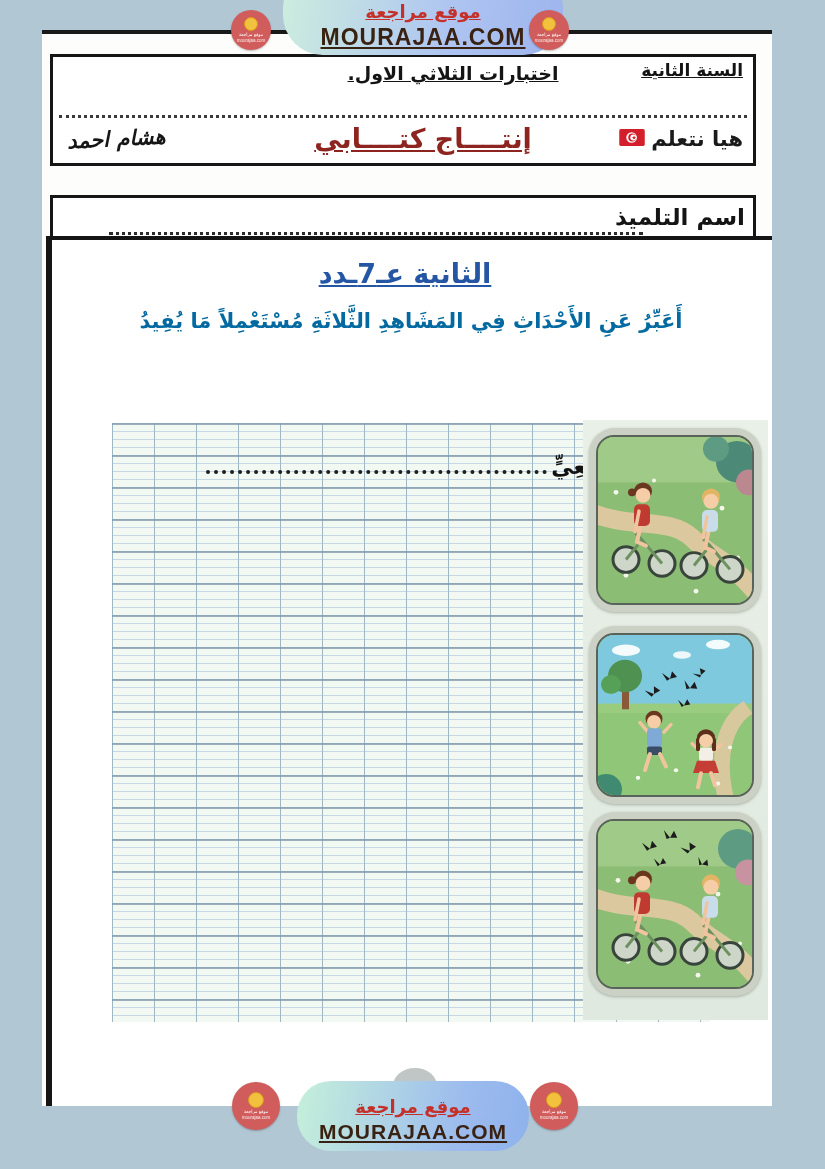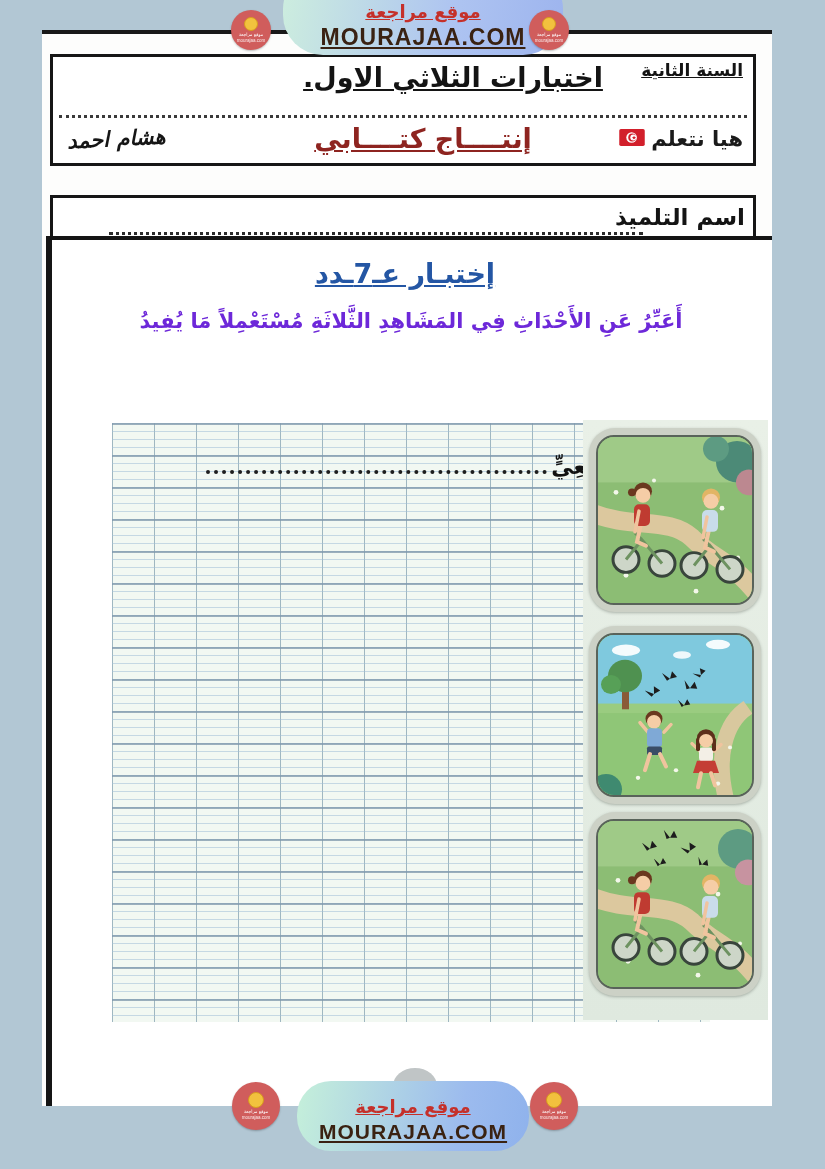--- a/index.html
+++ b/index.html
@@ -9,41 +9,41 @@
 
   
   .page{left:42px;top:30px;width:730px;height:1072px;background:#fdfdfc;
         border-top:4px solid #191919;z-index:1;}
 
   
   .box{background:#fff;border:3px solid #161616;z-index:2;}
   .header-box{left:50px;top:54px;width:700px;height:106px;}
   .name-box{left:50px;top:170px;width:700px;height:56px;margin-top:25px;}
   .hdr-series{position:absolute;top:5px;left:400px;transform:translateX(-50%);
-        font-size:27px;font-weight:bold;color:#141414;text-decoration:underline;direction:rtl;white-space:nowrap;}
+        font-size:19px;font-weight:bold;color:#141414;text-decoration:underline;direction:rtl;white-space:nowrap;}
   .hdr-grade{position:absolute;top:3px;right:10px;font-size:17px;font-weight:bold;color:#141414;
         text-decoration:underline;direction:rtl;white-space:nowrap;}
   .hdr-dots{position:absolute;top:58px;left:6px;right:6px;border-bottom:3px dotted #3a3a3a;}
   .hdr-subject{position:absolute;top:66px;left:370px;transform:translateX(-50%);
         font-size:27px;font-weight:bold;color:#8e2420;text-decoration:underline;direction:rtl;white-space:nowrap;text-align:center;}
   .hdr-learn{position:absolute;top:70px;right:10px;display:flex;direction:rtl;align-items:center;gap:6px;
         font-size:21px;font-weight:bold;color:#1a1a1a;}
   .hdr-sign{position:absolute;top:70px;left:14px;font-size:21px;font-weight:bold;font-style:italic;
         color:#161616;transform:rotate(-3deg);direction:rtl;white-space:nowrap;}
   .name-label{position:absolute;top:6px;right:8px;font-size:23px;font-weight:bold;color:#141414;direction:rtl;}
   .name-dots{position:absolute;top:34px;left:56px;right:110px;border-bottom:3px dotted #2c2c2c;}
 
   
   .main-box{left:46px;top:236px;width:720px;height:866px;background:#fff;
         border-left:6px solid #151515;border-top:4px solid #151515;z-index:2;}
   .exam-title{position:absolute;top:18px;left:0;right:14px;text-align:center;
         font-size:27px;font-weight:bold;color:#2456a4;text-decoration:underline;
         letter-spacing:1px;direction:rtl;}
   .instructions{position:absolute;top:62px;left:6px;width:706px;text-align:center;direction:rtl;
-        font-size:21px;font-weight:bold;color:#6d28d9;line-height:39px;}
+        font-size:21px;font-weight:bold;color:#0369a1;line-height:39px;}
 
   
   .grid{position:absolute;left:16px;top:183px;width:598px;height:599px;background-color:#f2f8f2;
         background-image:
           repeating-linear-gradient(to bottom,rgba(125,150,170,0.75) 0 1.6px,transparent 1.6px 32px),
           repeating-linear-gradient(to bottom,rgba(160,190,215,0.55) 0 1px,transparent 1px 8px),
           repeating-linear-gradient(to right,rgba(105,140,160,0.6) 0 1.2px,transparent 1.2px 42px); margin-left: 44px;}
   .prompt{position:absolute;top:24px;right:4px;left:94px;display:flex;direction:rtl;align-items:flex-end;}
   .prompt-text{font-size:22px;font-weight:bold;color:#121212;white-space:nowrap;line-height:40px;}
   .prompt-dots{flex:1;border-bottom:4px dotted #1e1e1e;margin:0 4px 13px 0;}
@@ -111,21 +111,21 @@
     <div class="hdr-sign">هشام احمد</div>
   </div>
 
   <div class="abs box name-box">
     <div class="name-label">اسم التلميذ</div>
     <div class="name-dots"></div>
   </div>
 
   <div class="abs main-box">
 
-    <div class="exam-title">إختبـار عـ7ـدد</div>
+    <div class="exam-title">الثانية عـ7ـدد</div>
 
     <div class="instructions">
       <div>أَعَبِّرُ عَنِ الأَحْدَاثِ فِي المَشَاهِدِ الثَّلاثَةِ مُسْتَعْمِلاً مَا يُفِيدُ</div>
     </div>
 
     <div class="grid">
       <div class="prompt">
         <span class="prompt-text">فِي يَوْمٍ رَبِيعِيٍّ</span>
         <span class="prompt-dots"></span>
       </div>

